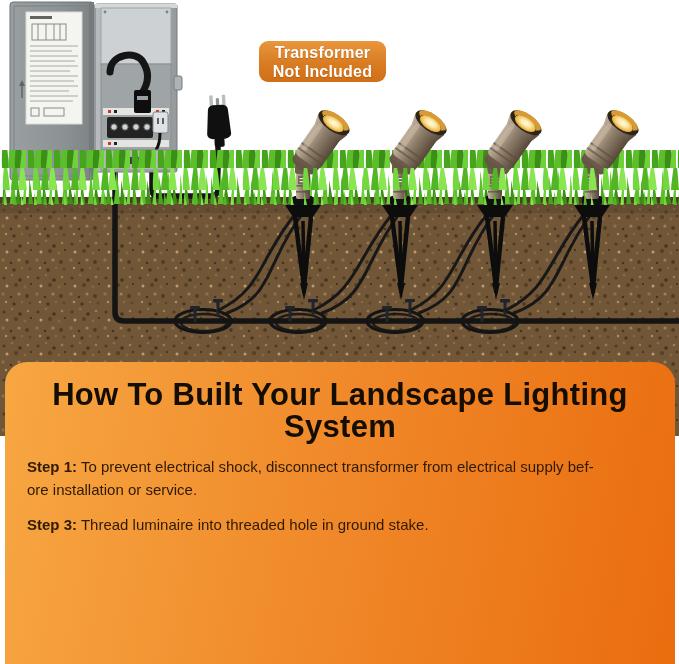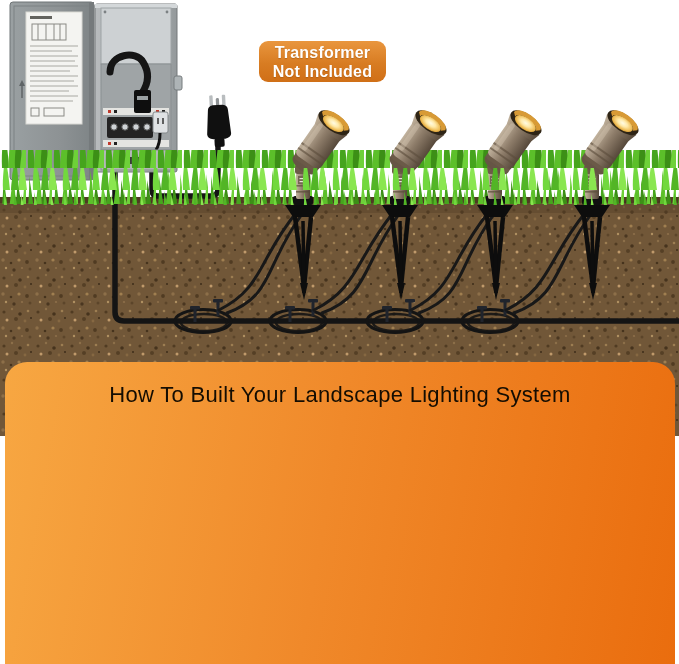--- a/index.html
+++ b/index.html
@@ -15,22 +15,22 @@
     white-space:pre-line;letter-spacing:.2px;text-shadow:0 1px 1px rgba(120,60,0,.35);margin-left:29px;
   }
   
   .panel{
     position:absolute;left:5px;top:362px;width:670px;height:302px;
     border-radius:22px 22px 0 0;
     background:linear-gradient(100deg,#f7a742 0%,#f0892a 48%,#ea6d0e 100%);
     box-sizing:border-box;padding:17px 10px 0 22px;color:#2f1a04;
   }
   .panel h1{
-    margin:0 12px 12px 0;text-align:center;font-size:22px;line-height:32px;
-    font-weight:normal;color:#140d02;letter-spacing:.3px;
+    margin:0 12px 12px 0;text-align:center;font-size:31px;line-height:32px;
+    font-weight:bold;color:#140d02;letter-spacing:.3px;
   }
   .step{font-size:15px;line-height:23px;margin:0 0 12px 0;white-space:pre-wrap;}
   .step .lbl{font-weight:bold;}
 </style>
 </head>
 <body>
 
 <div class="scene">
 
   <svg class="illustration" width="679" height="436" viewBox="0 0 679 436">
@@ -294,14 +294,17 @@
     <use href="#fixture" transform="translate(592,203)"></use>
 
     <rect x="0" y="168" width="679" height="37" fill="url(#grassF)"></rect>
   </svg>
 
   <div class="badge">Transformer
 Not Included</div>
 
   <div class="panel">
     <h1>How To Built Your Landscape Lighting System</h1>
+    <p class="step"><span class="lbl">Step 1:</span><span> To prevent electrical shock, disconnect transformer from electrical supply bef-
+ore installation or service.</span></p>
+    <p class="step"><span class="lbl">Step 3:</span><span> Thread luminaire into threaded hole in ground stake.</span></p>
   </div>
 </div>
 
 </body></html>

